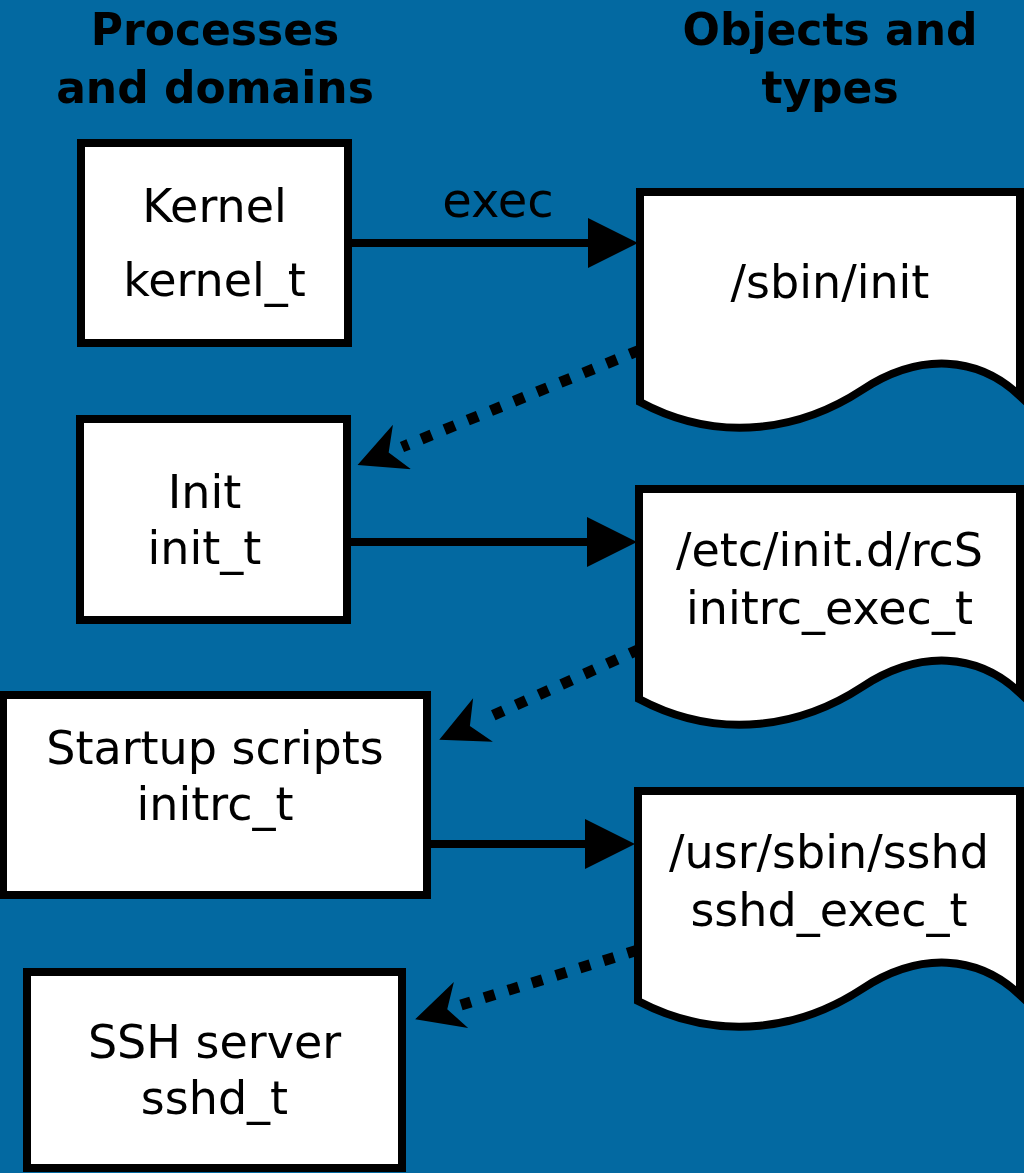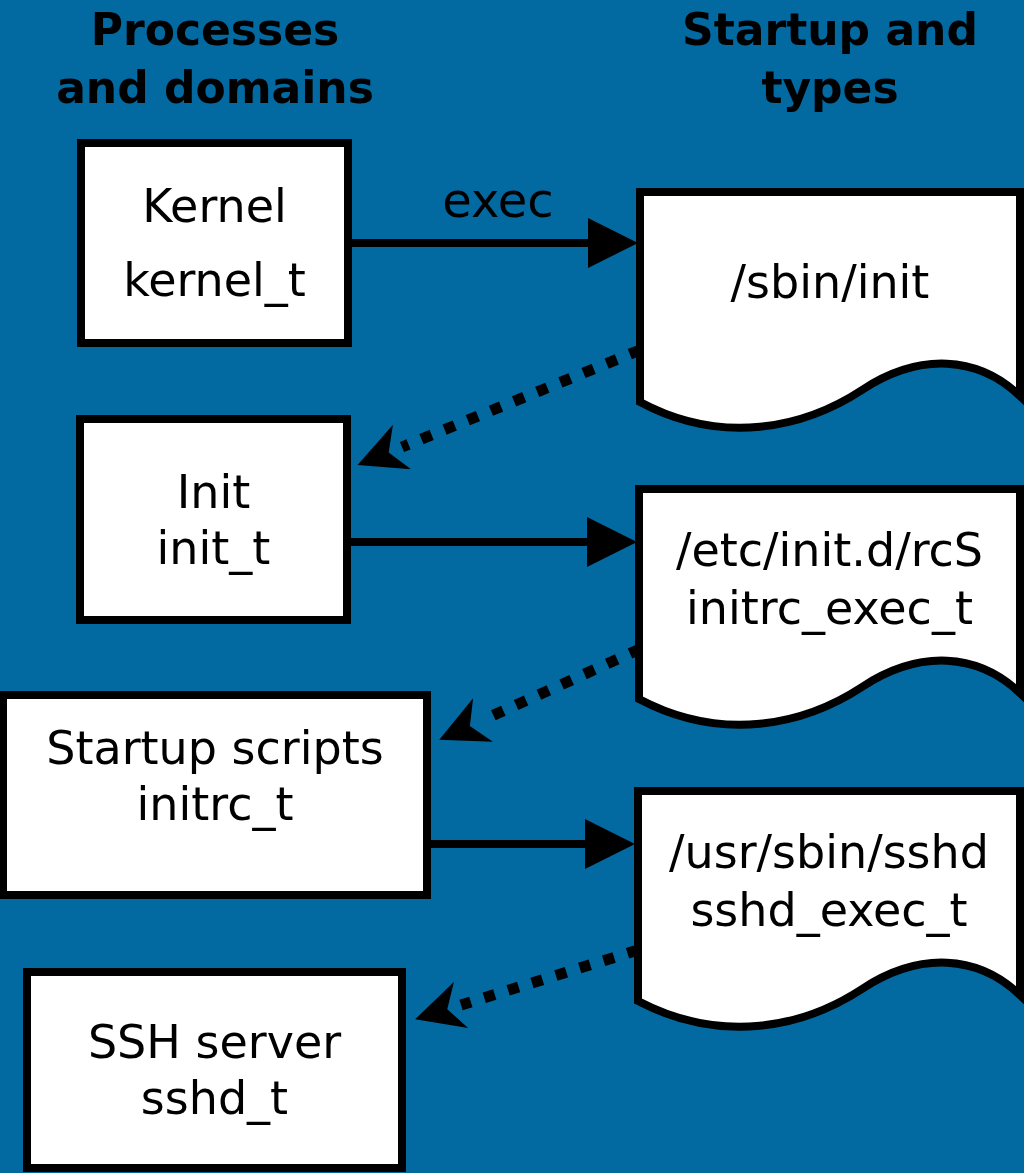--- a/index.html
+++ b/index.html
@@ -81,29 +81,29 @@
     <path d="M 640,350 L 402,447" stroke="#000000" stroke-width="11" fill="none" stroke-dasharray="11 14" marker-end="url(#head-stealth)"></path>
     <path d="M 640,649 L 483,720" stroke="#000000" stroke-width="11" fill="none" stroke-dasharray="11 14" marker-end="url(#head-stealth)"></path>
     <path d="M 638,950 L 461,1005" stroke="#000000" stroke-width="11" fill="none" stroke-dasharray="11 14" marker-end="url(#head-stealth)"></path>
   </svg>
 
   <div class="label heading" style="left:10px; top:0; width:410px; height:118px;">
     <div>Processes</div>
     <div>and domains</div>
   </div>
   <div class="label heading" style="left:620px; top:0; width:420px; height:118px;">
-    <div>Startup and</div>
+    <div>Objects and</div>
     <div>types</div>
   </div>
 
   <div class="label node-label" style="left:81px; top:143px; width:267px; height:200px;gap:18px;">
     <div>Kernel</div>
     <div>kernel_t</div>
   </div>
-  <div class="label node-label" style="left:80px; top:419px; width:267px; height:201px;">
+  <div class="label node-label" style="left:71px; top:419px; width:267px; height:201px;">
     <div>Init</div>
     <div>init_t</div>
   </div>
   <div class="label node-label" style="left:3px; top:676px; width:424px; height:200px;">
     <div>Startup scripts</div>
     <div>initrc_t</div>
   </div>
   <div class="label node-label" style="left:27px; top:972px; width:375px; height:196px;">
     <div>SSH server</div>
     <div>sshd_t</div>

